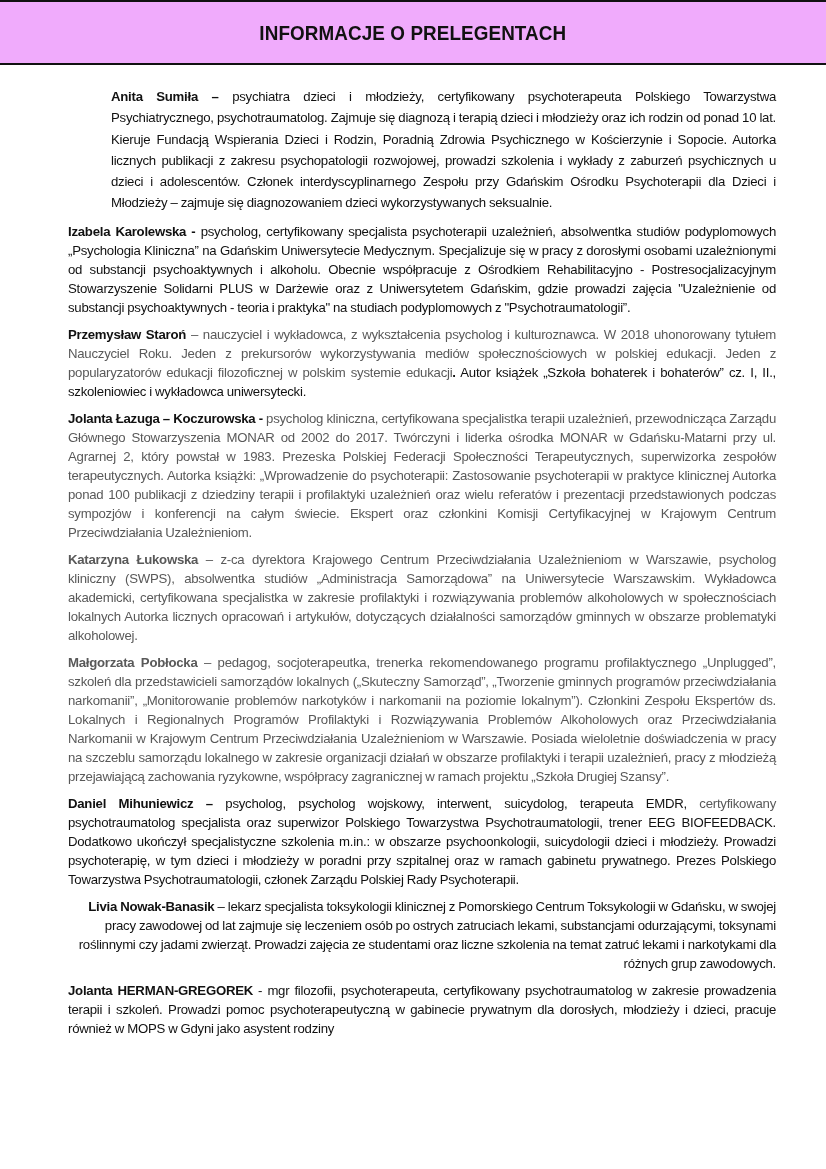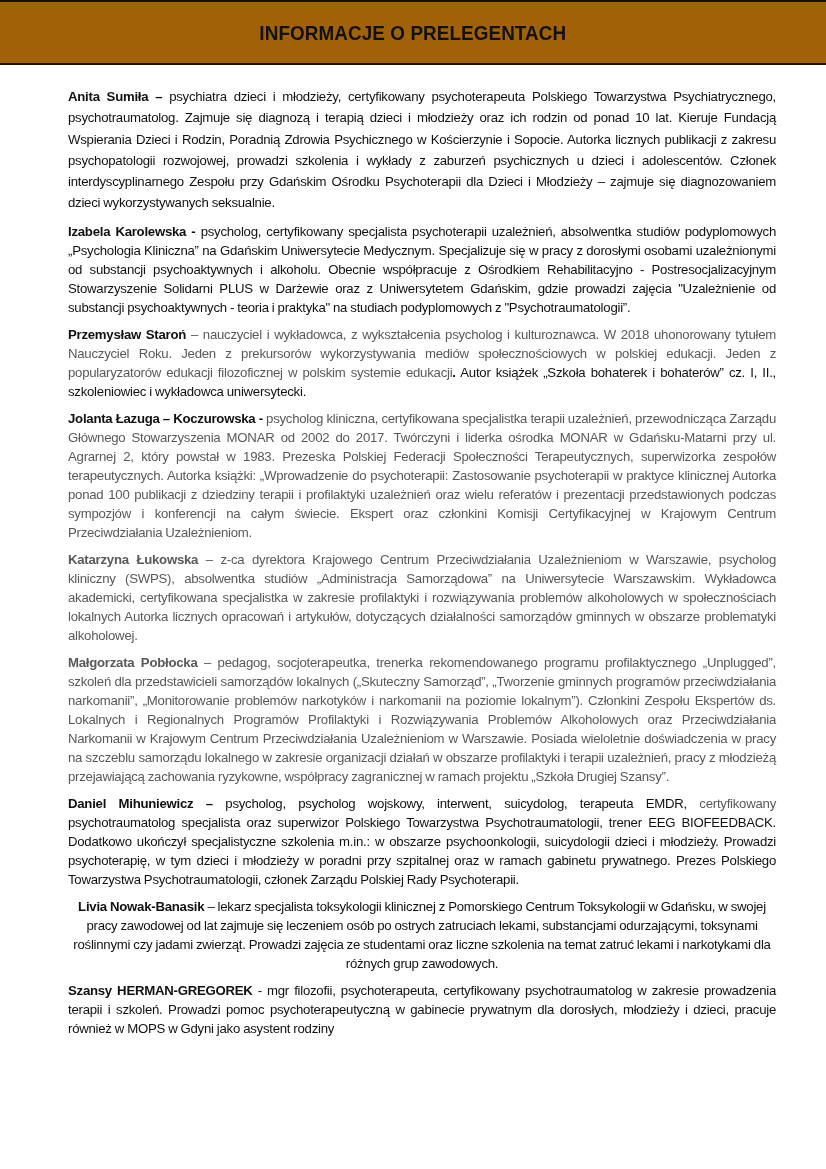--- a/index.html
+++ b/index.html
@@ -1,19 +1,19 @@
 <!DOCTYPE html>
 <html><head>
   <meta charset="utf-8">
   <style>
     html, body { margin: 0; padding: 0; background: #ffffff; }
     body { width: 826px; height: 1169px; position: relative; overflow: hidden; font-family: "Liberation Sans", "DejaVu Sans", sans-serif; }
     .header {
       position: absolute; left: 0; top: 0; width: 826px; height: 65px;
-      background: #a16207;
+      background: #f0abfc;
       border-top: 2px solid #111;
       border-bottom: 2px solid #111;
       box-sizing: border-box;
       display: flex; align-items: center; justify-content: center;
     }
     .header h1 {
       margin: 0; font-size: 20.5px; font-weight: bold; color: #111;
       letter-spacing: 0.1px;
       transform: scaleX(0.92);
     }
@@ -22,21 +22,21 @@
     }
     .bio {
       margin: 0 0 8px 0;
       font-size: 13.2px;
       line-height: 19px;
       text-align: justify;
       color: #111;
       letter-spacing: -0.25px;
       word-spacing: -0.3px;
     }
-    .bio.airy { line-height: 21.3px; }
+    .bio.airy { line-height: 21.3px; margin-left: 43px; }
     .name { font-weight: bold; }
     .gray { color: #595959; }
     .black { color: #111; }
   </style>
 </head>
 <body>
 
 <div class="header">
   <h1>INFORMACJE O PRELEGENTACH</h1>
 </div>
@@ -64,21 +64,21 @@
   </p>
 
   <p class="bio">
     <span class="name gray">Małgorzata Pobłocka</span><span class="gray"> – </span><span class="gray">pedagog, socjoterapeutka, trenerka rekomendowanego programu profilaktycznego „Unplugged”, szkoleń dla przedstawicieli samorządów lokalnych („Skuteczny Samorząd”, „Tworzenie gminnych programów przeciwdziałania narkomanii”, „Monitorowanie problemów narkotyków i narkomanii na poziomie lokalnym”). Członkini Zespołu Ekspertów ds. Lokalnych i Regionalnych Programów Profilaktyki i Rozwiązywania Problemów Alkoholowych oraz Przeciwdziałania Narkomanii w Krajowym Centrum Przeciwdziałania Uzależnieniom w Warszawie. Posiada wieloletnie doświadczenia w pracy na szczeblu samorządu lokalnego w zakresie organizacji działań w obszarze profilaktyki i terapii uzależnień, pracy z młodzieżą przejawiającą zachowania ryzykowne, współpracy zagranicznej w ramach projektu „Szkoła Drugiej Szansy”.</span>
   </p>
 
   <p class="bio">
     <span class="name">Daniel Mihuniewicz</span><span class="name"> – </span><span>psycholog, psycholog wojskowy, interwent, suicydolog, terapeuta EMDR, </span><span class="gray">certyfikowany</span><span> psychotraumatolog specjalista oraz superwizor Polskiego Towarzystwa Psychotraumatologii, trener EEG BIOFEEDBACK. Dodatkowo ukończył specjalistyczne szkolenia m.in.: w obszarze psychoonkologii, suicydologii dzieci i młodzieży. Prowadzi psychoterapię, w tym dzieci i młodzieży w poradni przy szpitalnej oraz w ramach gabinetu prywatnego. Prezes Polskiego Towarzystwa Psychotraumatologii, członek Zarządu Polskiej Rady Psychoterapii.</span>
   </p>
 
-  <p class="bio" style="text-align:center;">
+  <p class="bio" style="text-align:right;">
     <span class="name">Livia Nowak-Banasik</span><span> – </span><span>lekarz specjalista toksykologii klinicznej z Pomorskiego Centrum Toksykologii w Gdańsku, w swojej pracy zawodowej od lat zajmuje się leczeniem osób po ostrych zatruciach lekami, substancjami odurzającymi, toksynami roślinnymi czy jadami zwierząt. Prowadzi zajęcia ze studentami oraz liczne szkolenia na temat zatruć lekami i narkotykami dla różnych grup zawodowych.</span>
   </p>
 
   <p class="bio">
-    <span class="name">Szansy HERMAN-GREGOREK</span><span> - </span><span>mgr filozofii, psychoterapeuta, certyfikowany psychotraumatolog w zakresie prowadzenia terapii i szkoleń. Prowadzi pomoc psychoterapeutyczną w gabinecie prywatnym dla dorosłych, młodzieży i dzieci, pracuje również w MOPS w Gdyni jako asystent rodziny</span>
+    <span class="name">Jolanta HERMAN-GREGOREK</span><span> - </span><span>mgr filozofii, psychoterapeuta, certyfikowany psychotraumatolog w zakresie prowadzenia terapii i szkoleń. Prowadzi pomoc psychoterapeutyczną w gabinecie prywatnym dla dorosłych, młodzieży i dzieci, pracuje również w MOPS w Gdyni jako asystent rodziny</span>
   </p>
 
 </div>
 
 </body></html>

